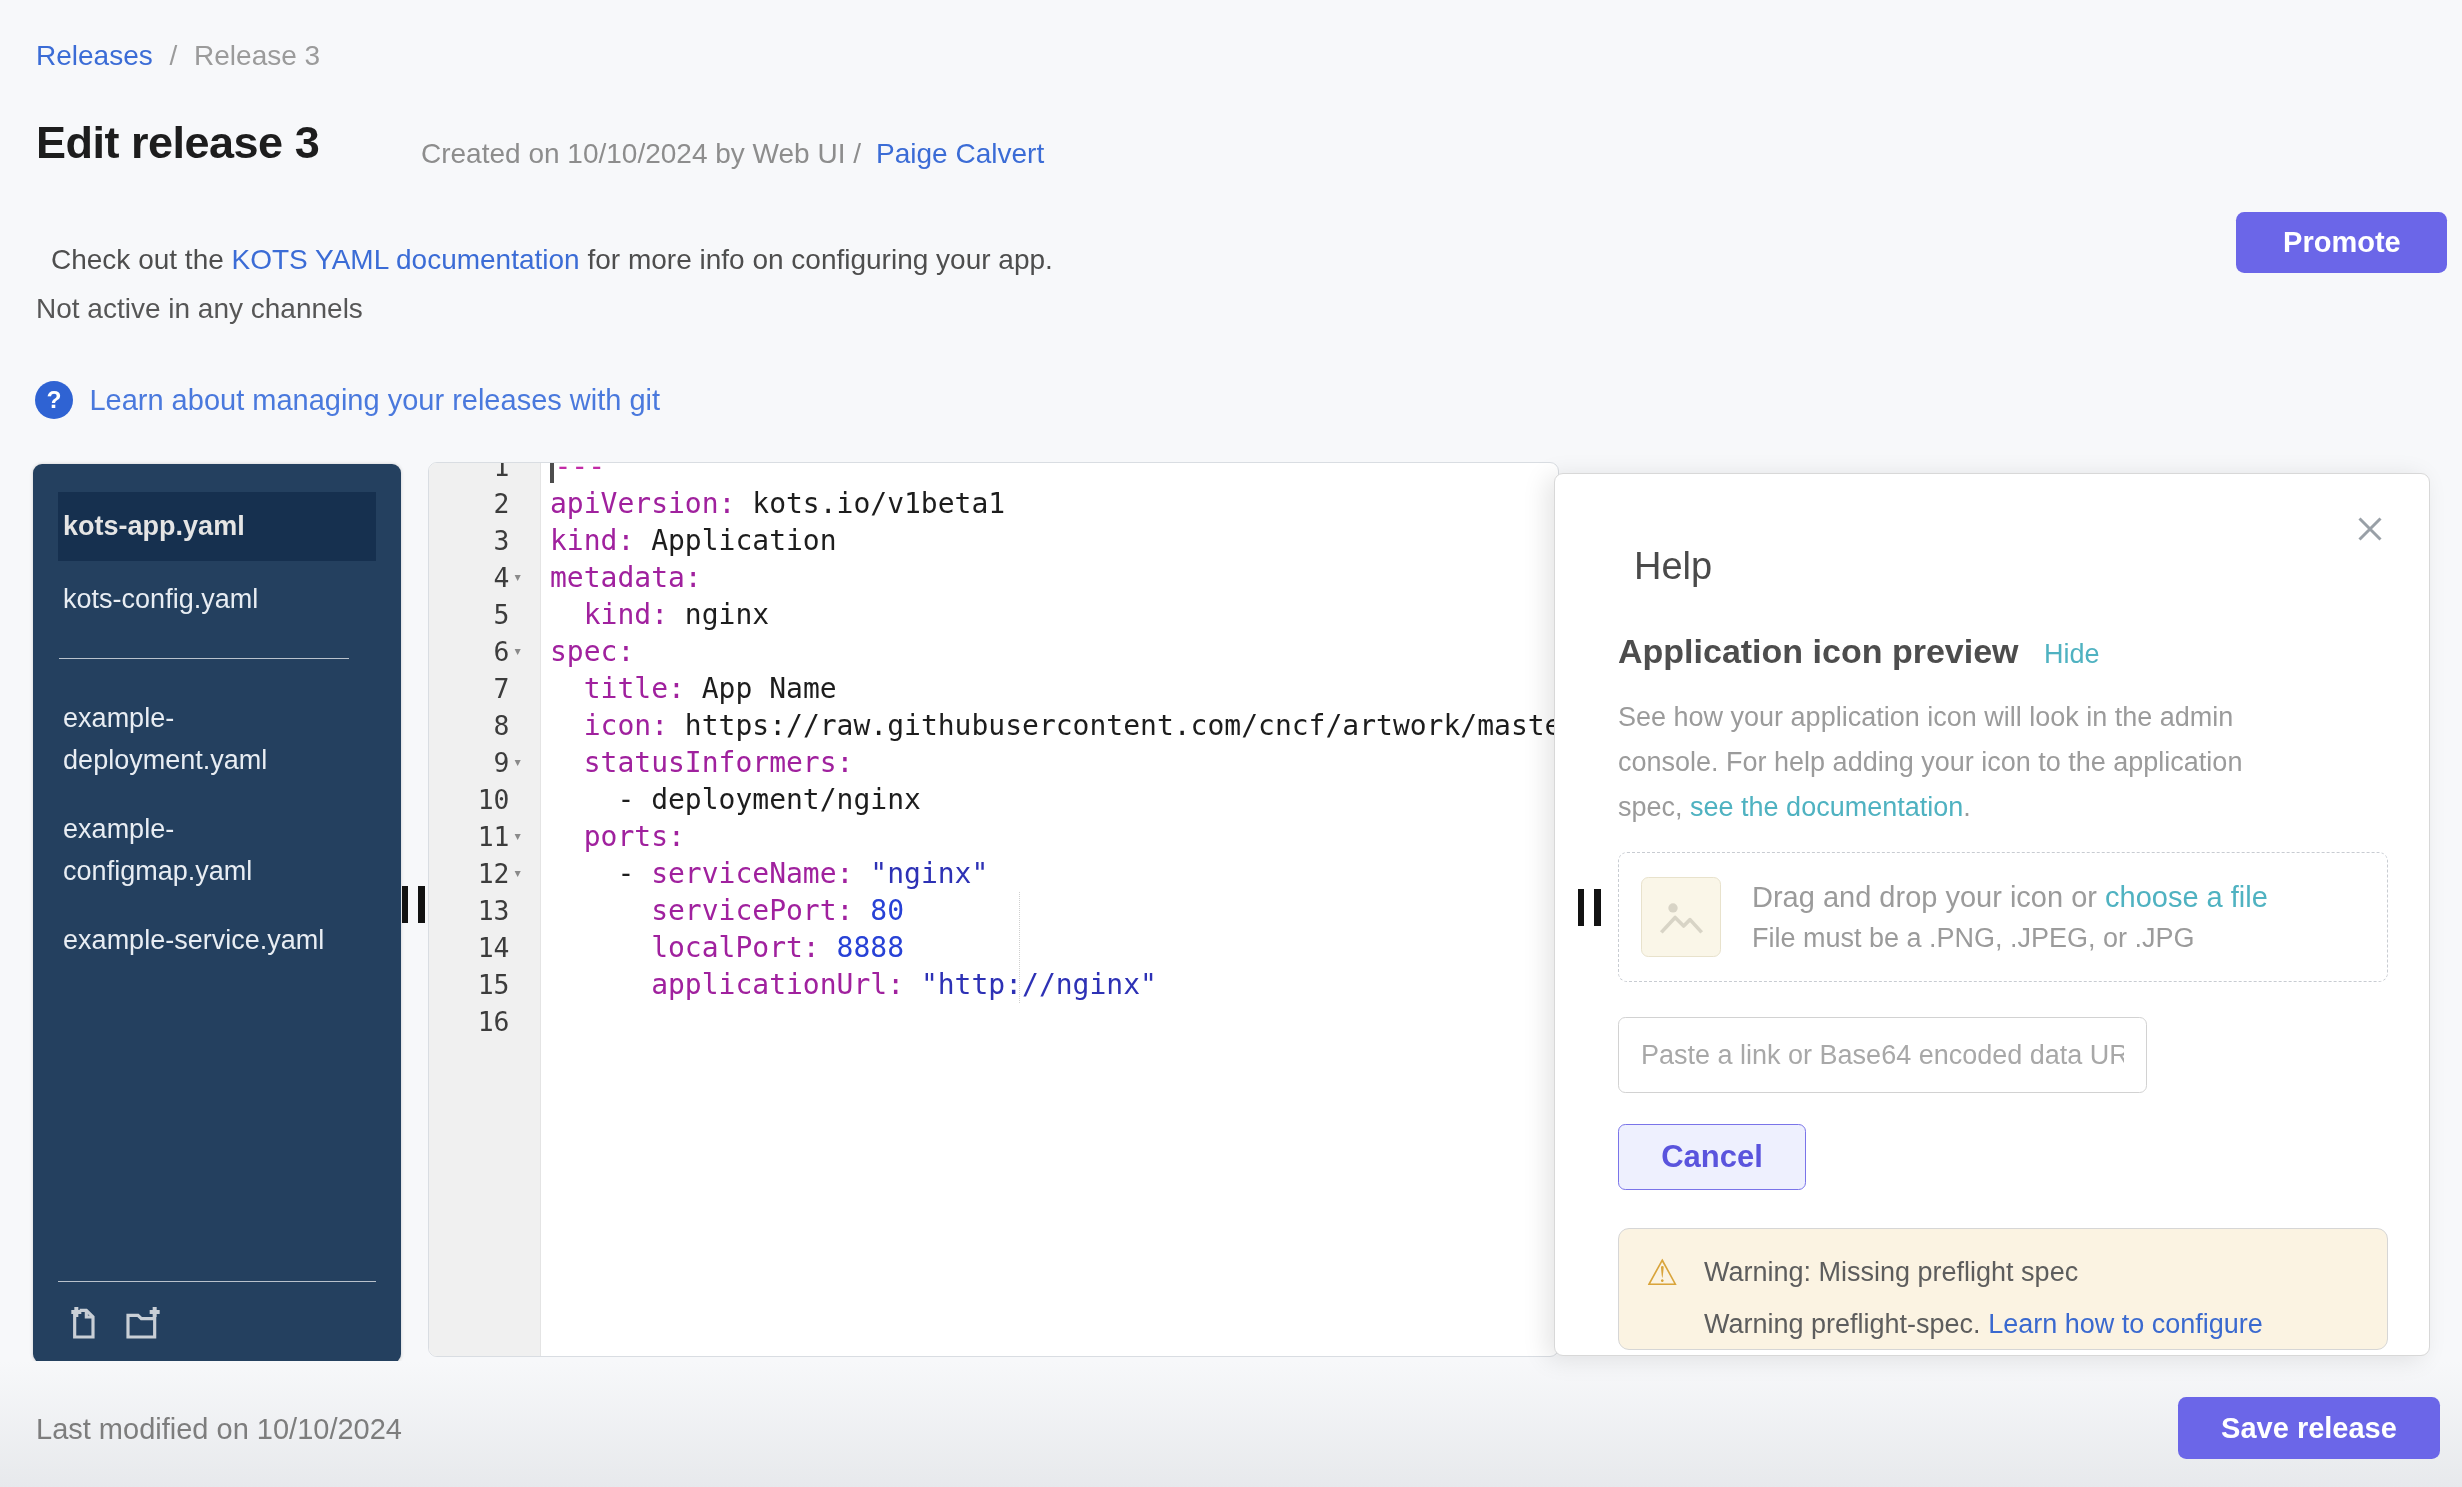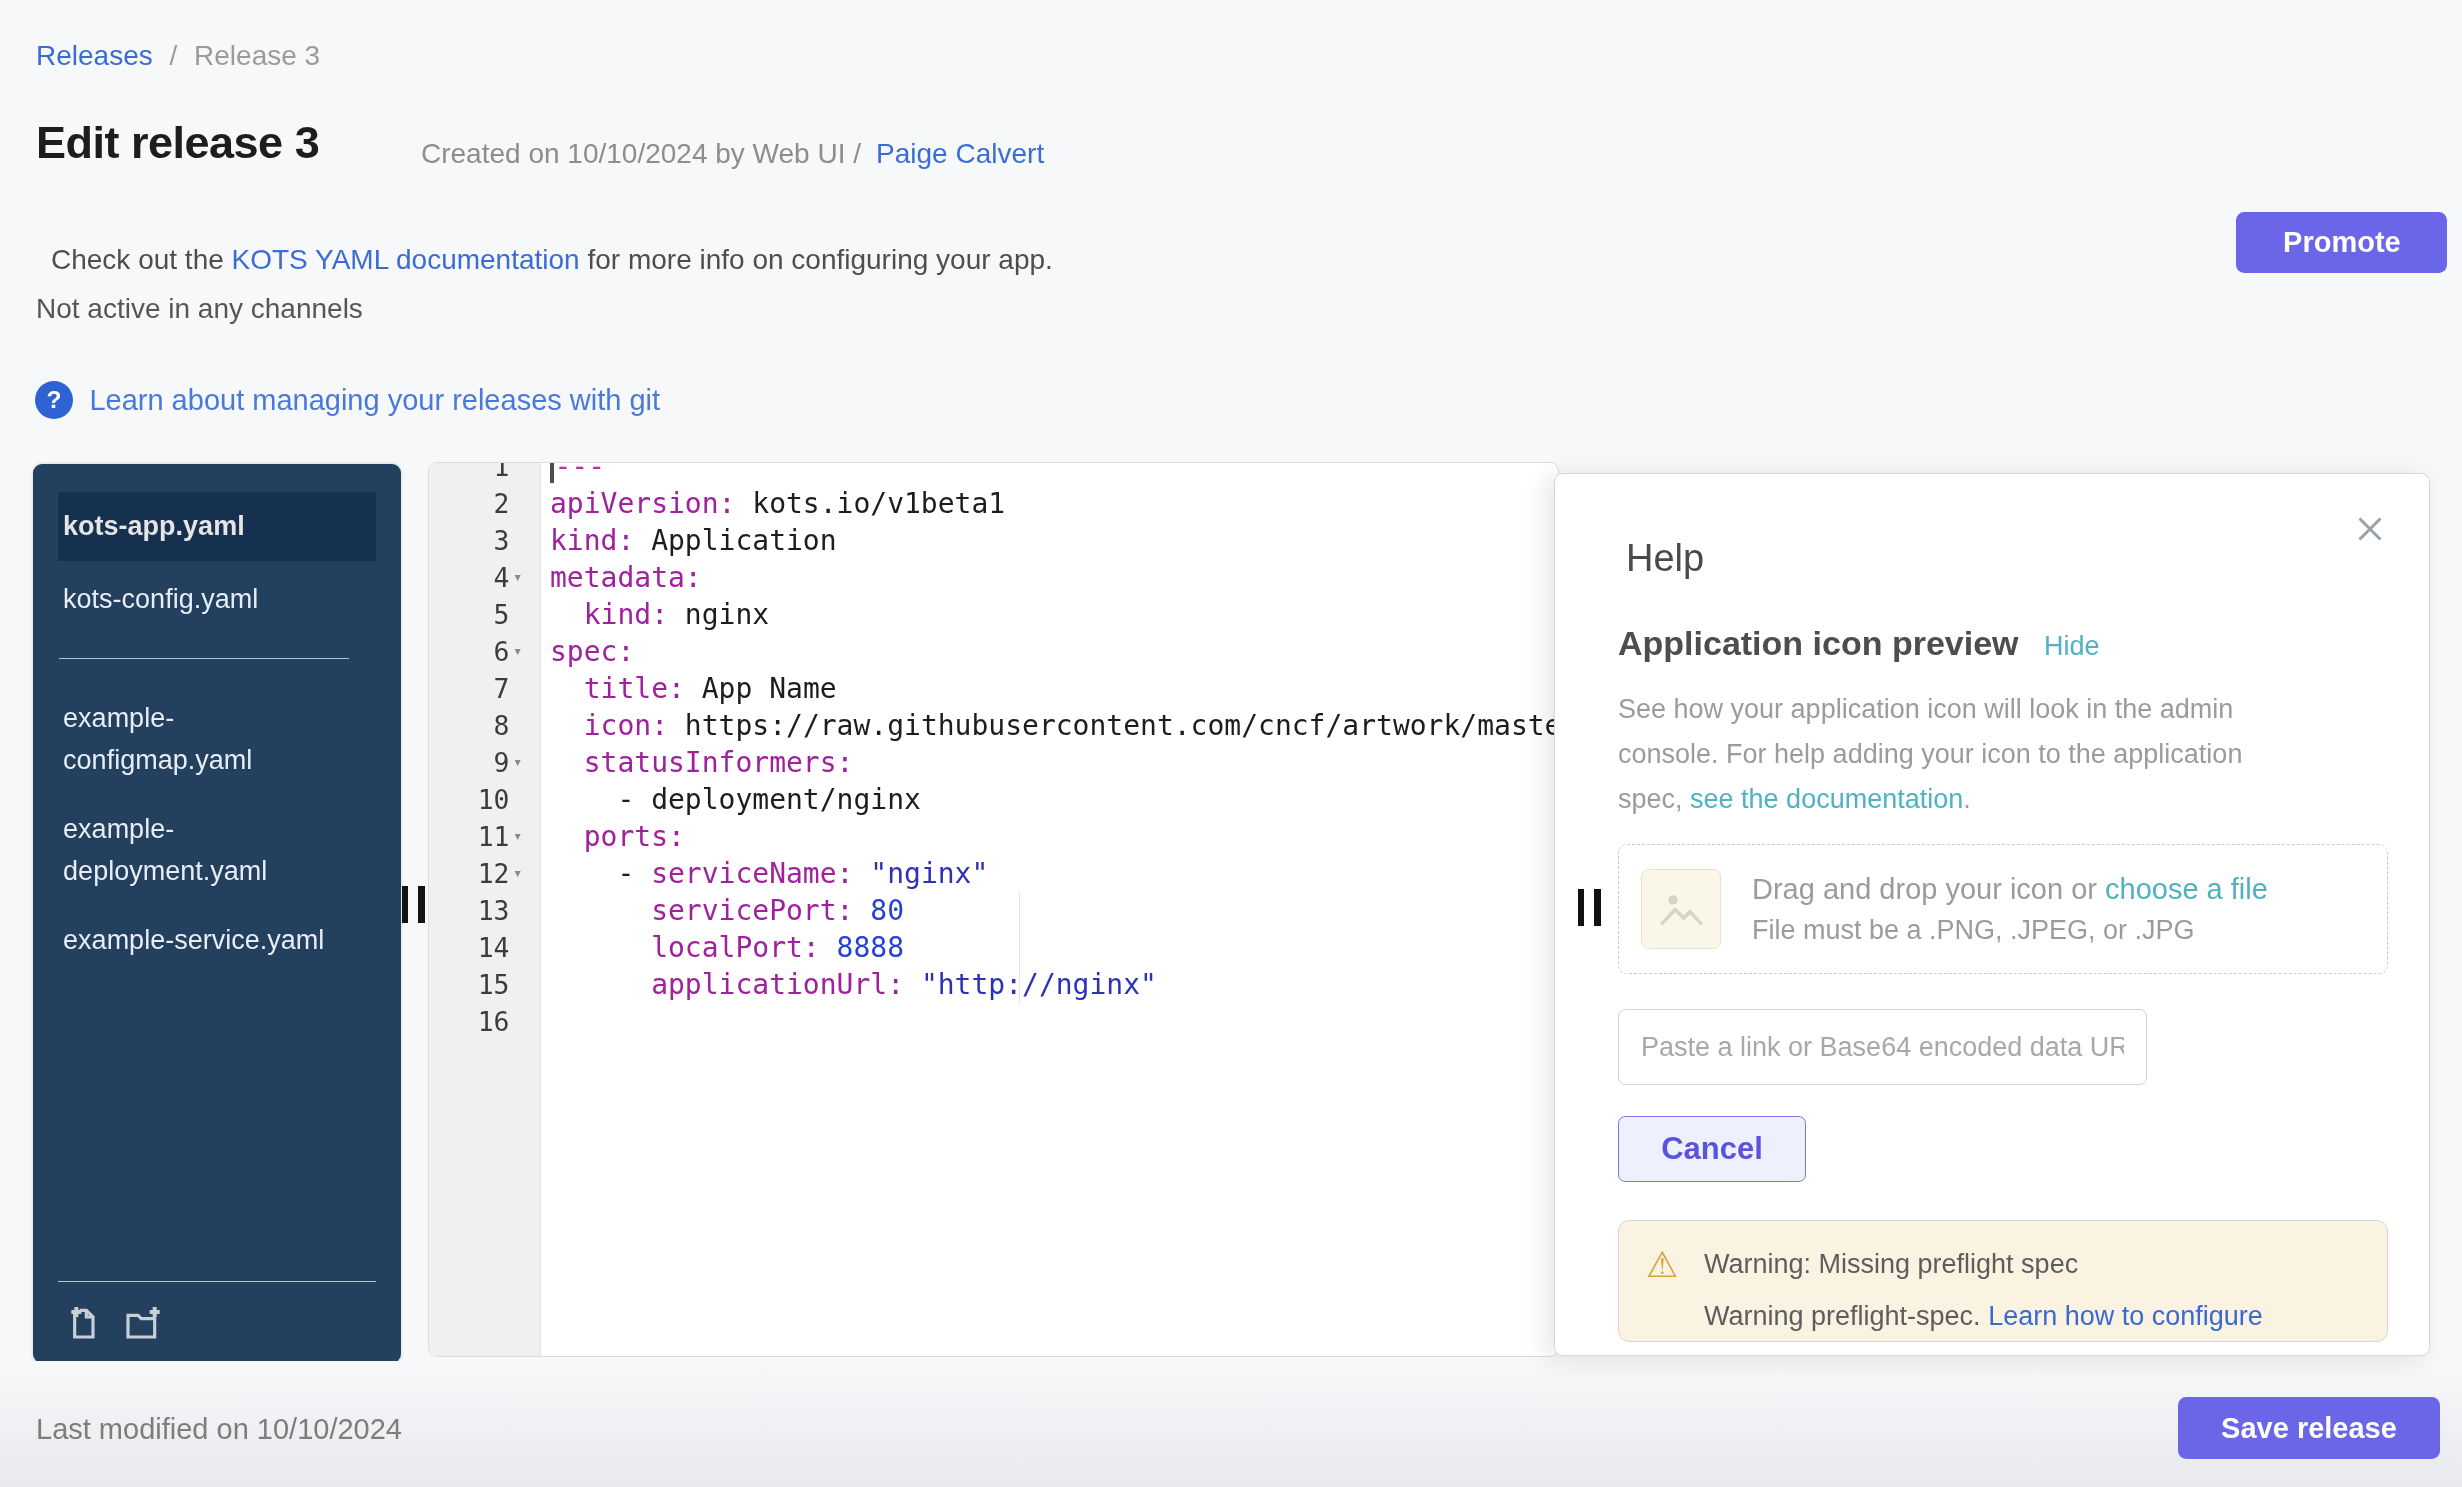--- a/index.html
+++ b/index.html
@@ -71,21 +71,21 @@
   .seg-s{color:#2d31b5}
   .seg-n{color:#2741d6}
   .cursor{display:inline-block;width:3.6px;height:27px;background:#4d4d4d;vertical-align:text-bottom;margin-right:0.9px}
   .indent-guide{position:absolute;left:590px;top:429px;height:111px;border-left:1.8px dotted #cfcfcf}
 
   
   .help-panel{position:absolute;left:1554px;top:473px;width:876px;height:883px;background:#fff;
     border:0.9px solid #d8d8d8;border-radius:9px;box-sizing:border-box;
     box-shadow:-7.3px 3.6px 24px rgba(0,0,0,.10);padding:55px 43px 0 63px;overflow:hidden;z-index:20}
   .close-btn{position:absolute;top:31px;right:36px;background:none;border:none;cursor:pointer;padding:5.5px}
-  .help-title{margin:8px;font-size:38px;font-weight:400;color:#4a4a4a}
+  .help-title{margin:16px;font-size:38px;font-weight:400;color:#4a4a4a}
   .section-row{margin-top:44px;display:flex;align-items:baseline;gap:25.5px}
   .section-title{font-size:34px;font-weight:700;color:#4d4d4d}
   .teal{color:#4fb2c1;font-size:27px}
   .help-desc{margin:24px 0 0 0;width:683px;font-size:27px;line-height:45px;color:#9b9b9b}
   .help-desc a{color:#4fb2c1}
 
   .dropzone{margin-top:22px;width:770px;height:130px;border:1.8px dashed #c8ccd2;border-radius:9px;
     box-sizing:border-box;display:flex;align-items:center;gap:31px;padding-left:22px;cursor:pointer}
   .img-ph{width:78px;height:78px;background:#faf6e8;border:1.8px solid #e8e2cc;border-radius:7.3px;
     display:flex;align-items:center;justify-content:center}
@@ -144,22 +144,22 @@
 <div class="git-row">
   <span class="q-icon">?</span>
   <a>Learn about managing your releases with git</a>
 </div>
 
 <aside class="sidebar">
   <ul class="file-list" id="file-list">
       <li class="selected">kots-app.yaml</li>
       <li>kots-config.yaml</li>
       <li class="divider"></li>
+      <li>example-deployment.yaml</li>
       <li>example-configmap.yaml</li>
-      <li>example-deployment.yaml</li>
       <li>example-service.yaml</li>
     </ul>
   <div class="sidebar-bottom">
     <div class="rule"></div>
     <div class="sidebar-icons">
       <span>
         <svg width="40" height="40" viewBox="0 0 24 24" fill="none" stroke="#c9cfd6" stroke-width="1.9">
           <path d="M7 6 v15 h11 V9 l-4-4 h-4"></path>
           <path d="M14 5 v4 h4"></path>
           <path d="M5 6 h6 M8 3 v6" stroke-width="2.4"></path>

